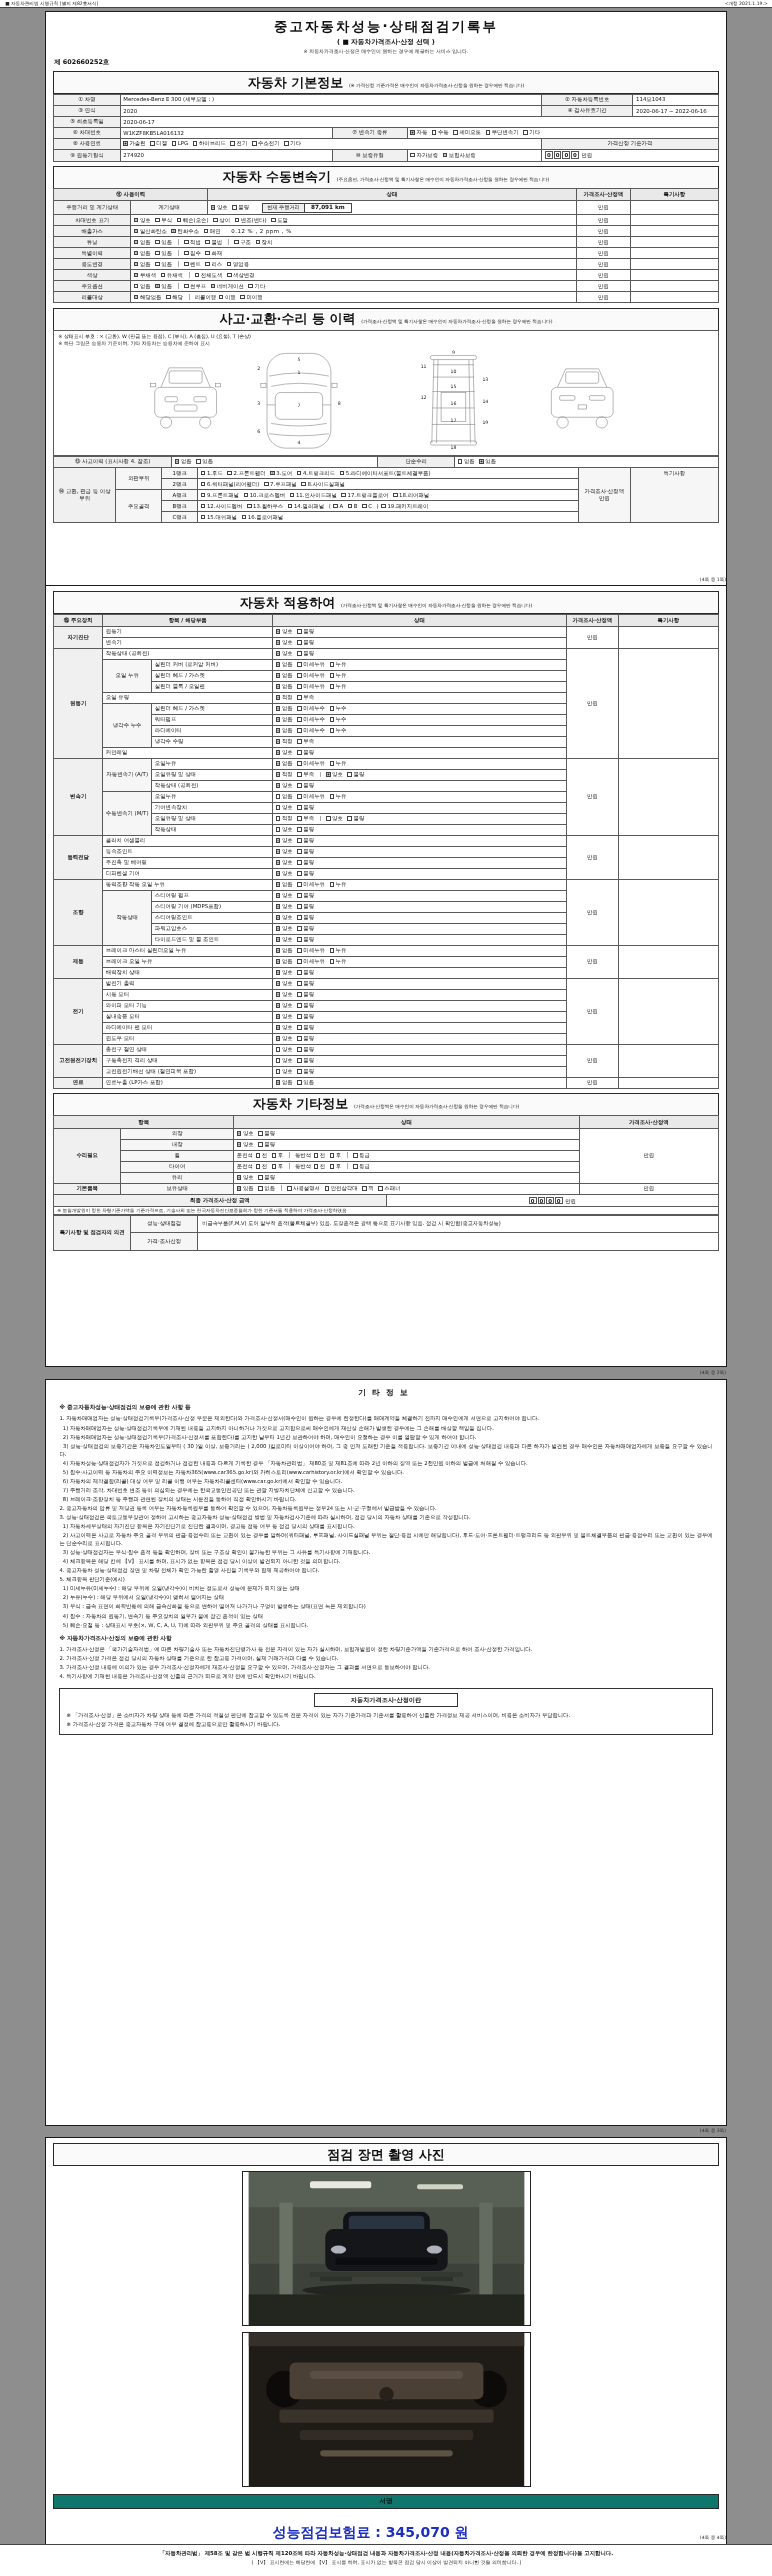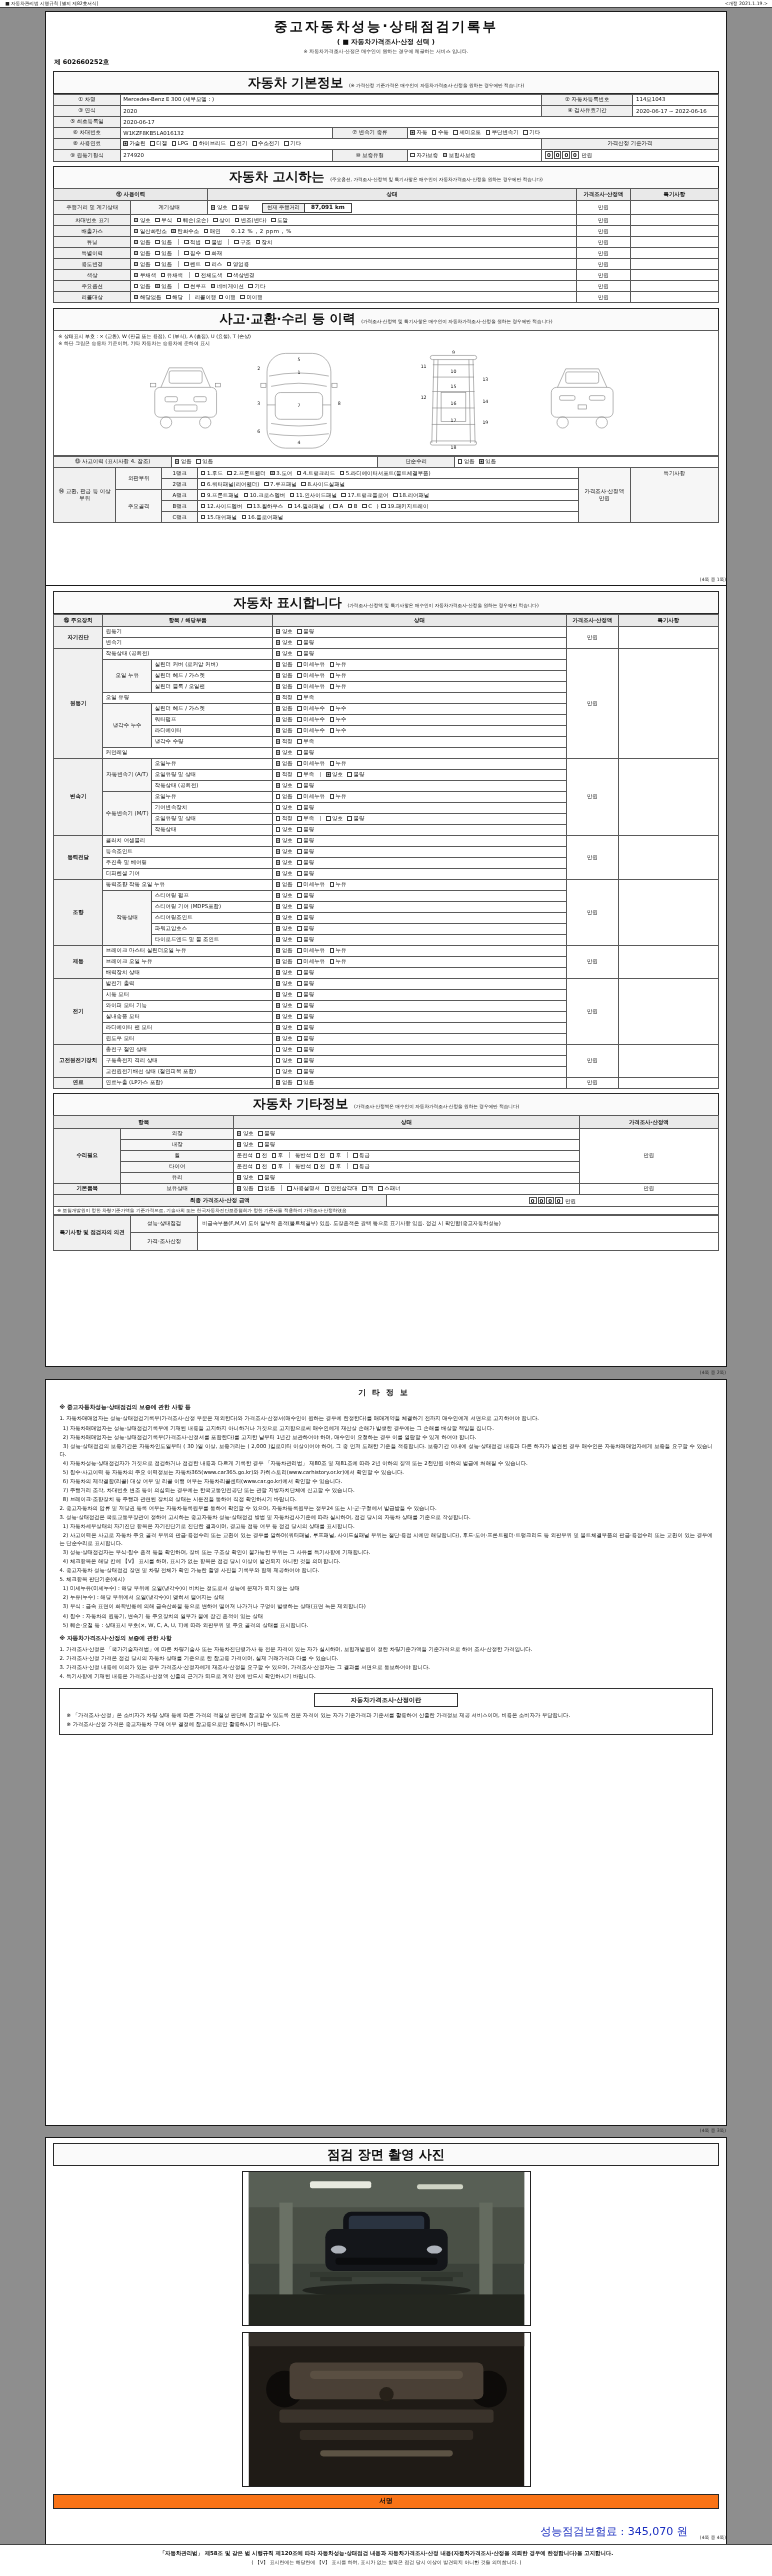--- a/index.html
+++ b/index.html
@@ -49,22 +49,22 @@
 .basis{font-size:4.6px;border:0.5px solid #5a5a5a;border-top:0;padding:1px 3.1px;color:#222}
 .fbig{font-size:6.2px;font-weight:bold}
 .fdig{text-align:center}
 td.rtext{font-size:5.2px;padding:3.1px 4.1px;height:17.5px;text-align:left}
 .notice-title{text-align:center;font-size:7.7px;font-weight:bold;letter-spacing:6.2px;margin:1px 0 5.2px}
 .nhead{font-weight:bold;font-size:5.7px;margin:6.2px 0 2.1px}
 .nitem{font-size:5.3px;line-height:1.52;white-space:pre-wrap;margin:1px 0;text-align:justify}
 .nbox{border:0.8px solid #333;margin-top:8.2px;padding:4.1px 6.2px}
 .nbox-title{width:144px;margin:0 auto 4.1px;border:0.5px solid #333;text-align:center;font-weight:bold;font-size:6.2px;padding:1.5px}
 .photo{display:block;width:289px;height:155px;margin:5.2px auto 0;border:0.5px solid #222}
-.sign-bar{border:0.5px solid #2a2a2a;text-align:center;font-weight:bold;font-size:6.7px;padding:2.1px;margin-top:7.2px;background:#f97316}
-.fee{text-align:right;margin:15.5px 31px 0 0;color:#1b2ec0;font-weight:normal;font-size:11px}
+.sign-bar{border:0.5px solid #2a2a2a;text-align:center;font-weight:bold;font-size:6.7px;padding:2.1px;margin-top:7.2px;background:#0f766e}
+.fee{text-align:center;margin:15.5px 31px 0 0;color:#1b2ec0;font-weight:bold;font-size:14px}
 </style>
 </head>
 <body>
 
 <div class="topstrip">
   <span>■ 자동차관리법 시행규칙 [별지 제82호서식]</span>
   <span>&lt;개정 2021.1.19.&gt;</span>
 </div>
 
 <div class="panel" id="panel1">
@@ -118,21 +118,21 @@
           <td class="hd">⑨ 원동기형식</td>
           <td>274920</td>
           <td class="hd">⑩ 보증유형</td>
           <td><span class="opt"><span class="cb"></span>자가보증</span><span class="opt"><span class="cb on"></span>보험사보증</span></td>
           <td colspan="2"><span class="dig">0</span><span class="dig">0</span><span class="dig">0</span><span class="dig">0</span><span class="unit">만원</span></td>
         </tr>
       </tbody>
   </table>
 
   <div class="sec">
-    <span class="sec-t">자동차 고시하는</span>
+    <span class="sec-t">자동차 수동변속기</span>
     <span class="sec-n">(주요옵션, 가격조사·산정액 및 특기사항은 매수인이 자동차가격조사·산정을 원하는 경우에만 적습니다)</span>
   </div>
   <table class="tbl">
     <colgroup>
         <col style="width:77px">
         <col style="width:77px">
         <col>
         <col style="width:54px">
         <col style="width:88px">
       </colgroup>
@@ -336,21 +336,21 @@
           <td class="hd2">C랭크</td>
           <td><span class="opt"><span class="cb"></span>15.대쉬패널</span><span class="opt"><span class="cb"></span>16.플로어패널</span></td>
         </tr>
       </tbody>
   </table>
 </div>
 <div class="pagemark" id="pm1">(4쪽 중 1쪽)</div>
 
 <div class="panel" id="panel2">
   <div class="sec" style="margin-top:0">
-    <span class="sec-t">자동차 표시합니다</span>
+    <span class="sec-t">자동차 적용하여</span>
     <span class="sec-n">(가격조사·산정액 및 특기사항은 매수인이 자동차가격조사·산정을 원하는 경우에만 적습니다)</span>
   </div>
   <table class="tbl">
     <colgroup>
         <col style="width:49px">
         <col style="width:49px">
         <col style="width:121px">
         <col>
         <col style="width:52px">
         <col style="width:100px">

